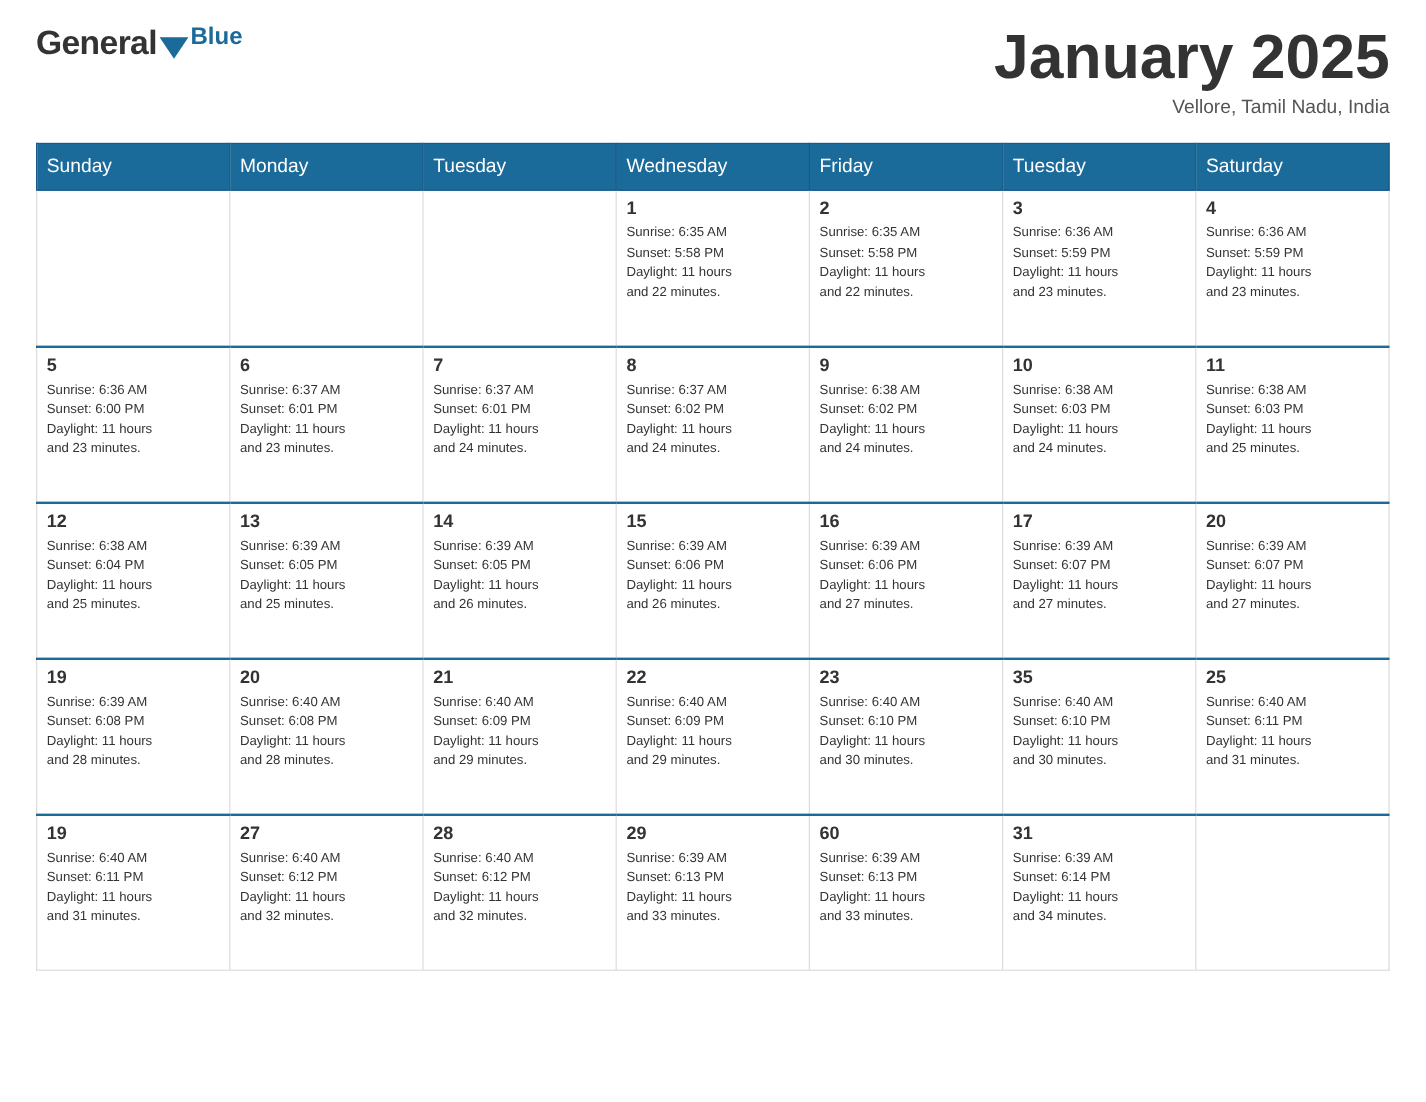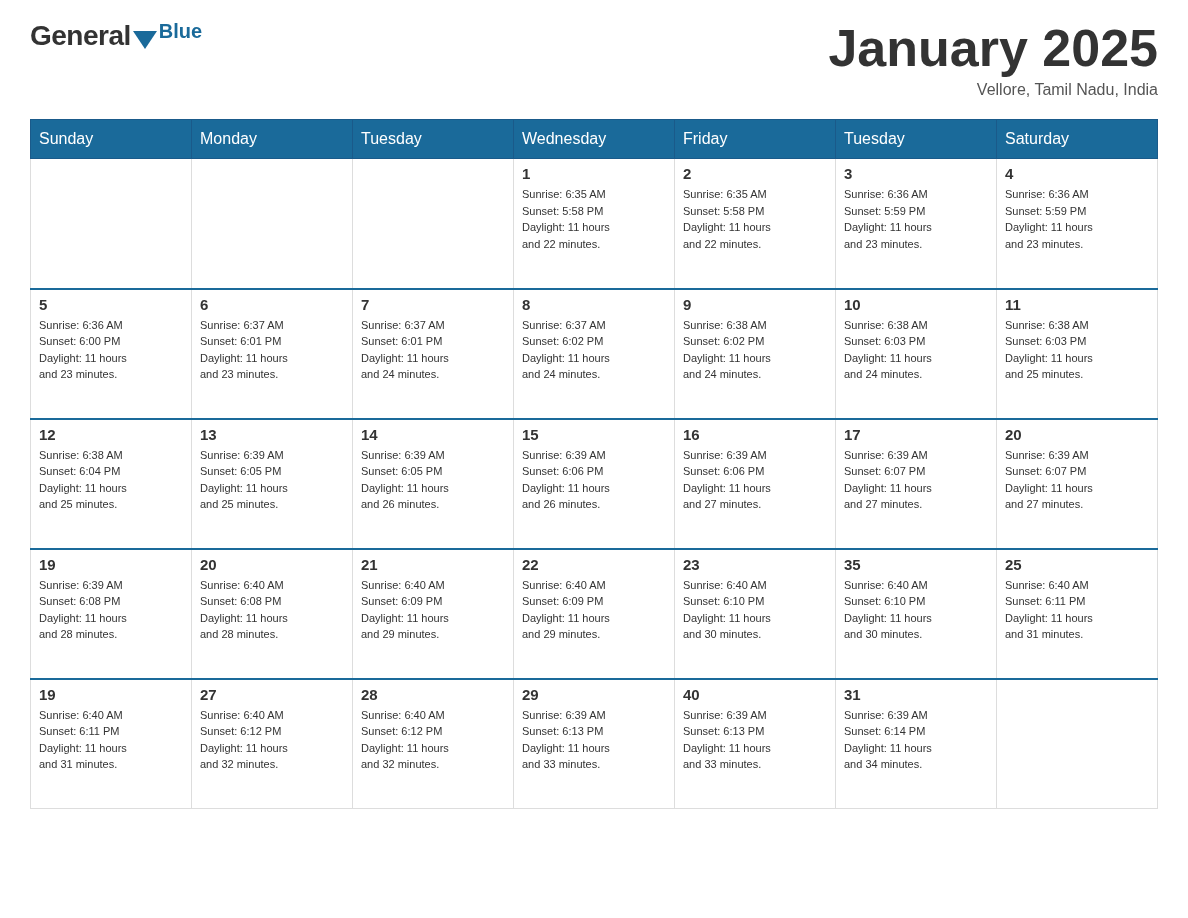--- a/index.html
+++ b/index.html
@@ -342,21 +342,21 @@
 and 32 minutes.</div>
         </td>
         <td>
           <span class="day-number">29</span>
           <div class="day-info" style="white-space: pre-line;">Sunrise: 6:39 AM
 Sunset: 6:13 PM
 Daylight: 11 hours
 and 33 minutes.</div>
         </td>
         <td>
-          <span class="day-number">40</span>
+          <span class="day-number">60</span>
           <div class="day-info" style="white-space: pre-line;">Sunrise: 6:39 AM
 Sunset: 6:13 PM
 Daylight: 11 hours
 and 33 minutes.</div>
         </td>
         <td>
           <span class="day-number">31</span>
           <div class="day-info" style="white-space: pre-line;">Sunrise: 6:39 AM
 Sunset: 6:14 PM
 Daylight: 11 hours

